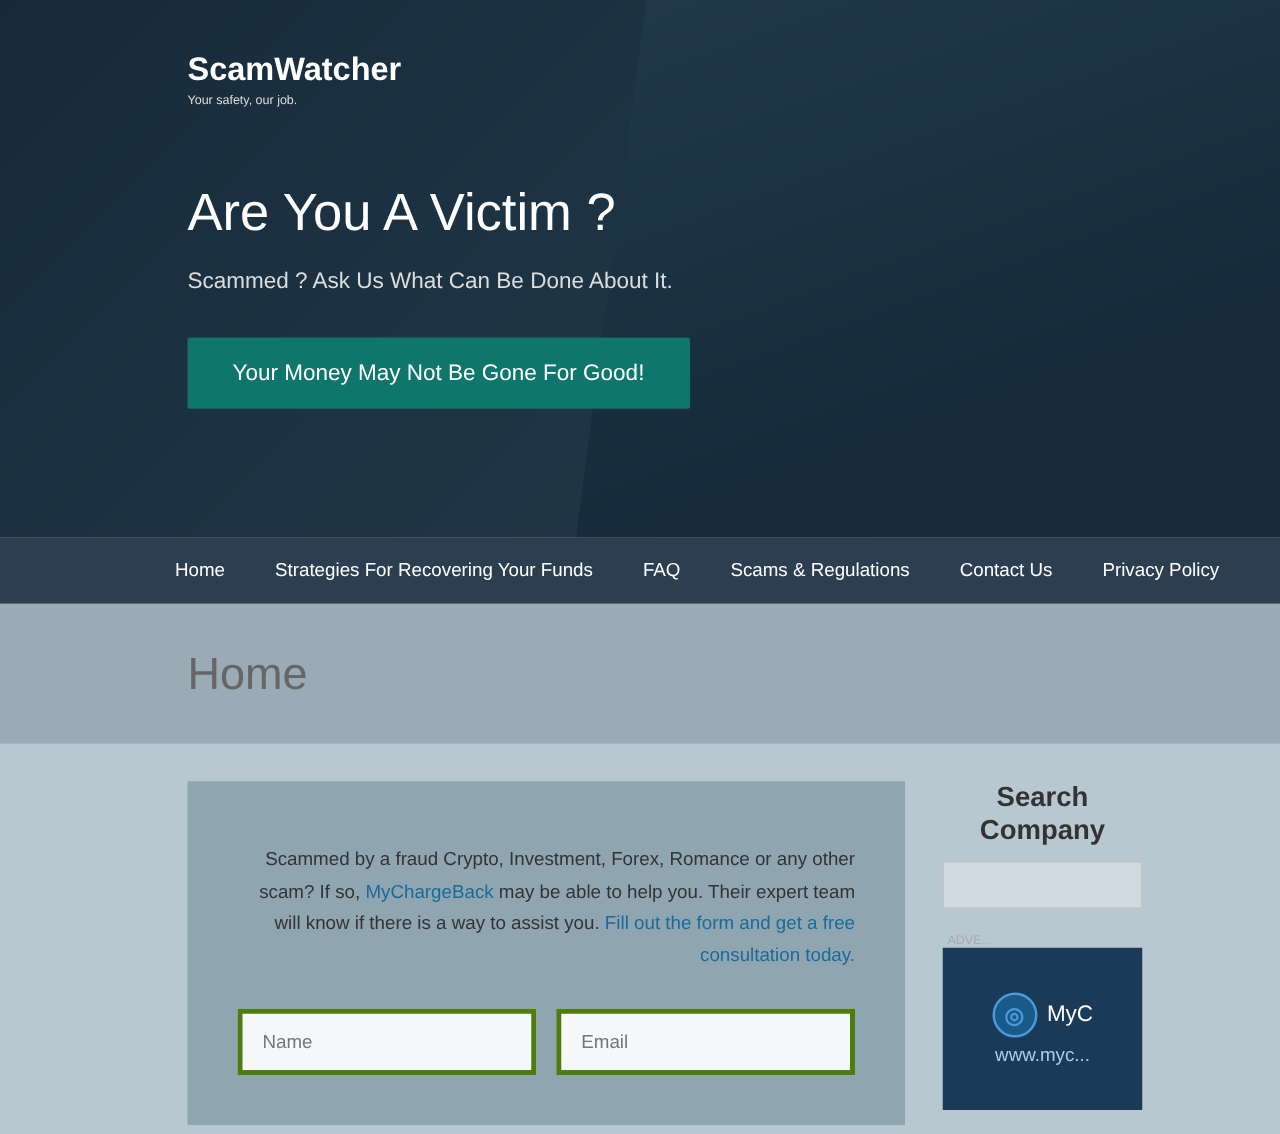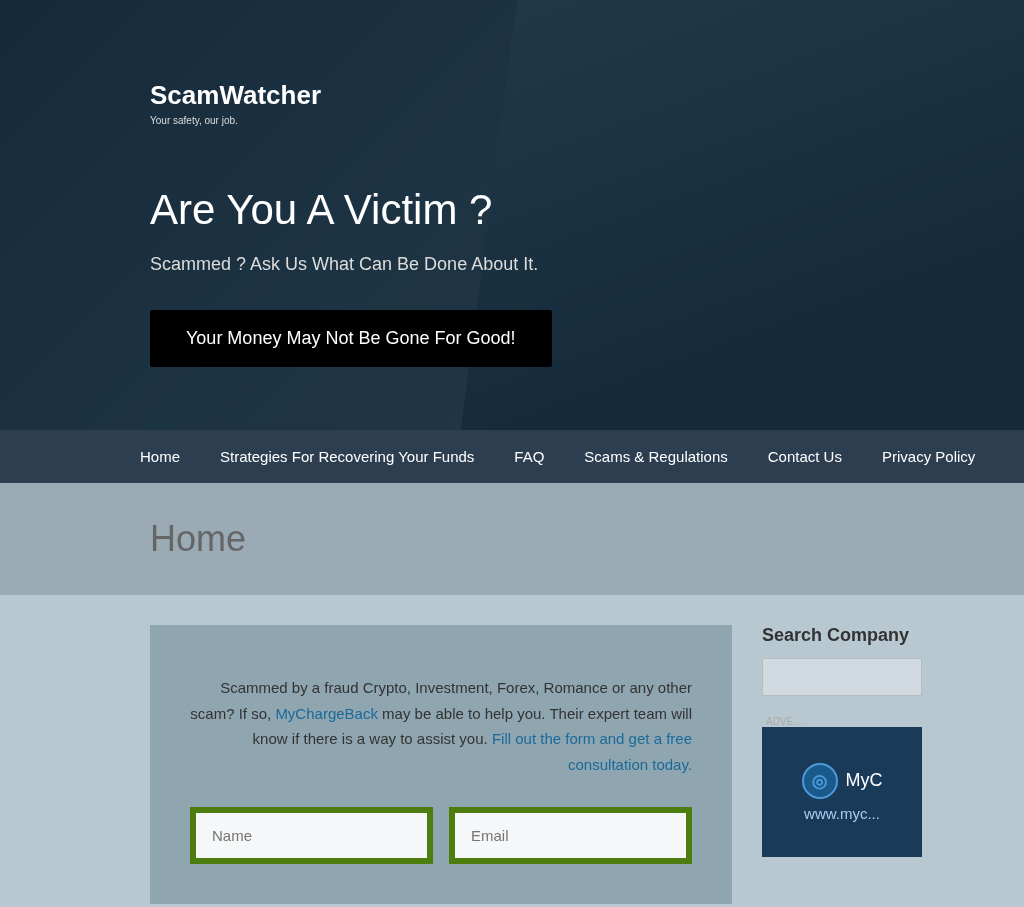--- a/index.html
+++ b/index.html
@@ -36,41 +36,40 @@
     .hero-content {
       position: relative;
       z-index: 10;
       padding: 40px 0 0 150px;
     }
     .hero-logo {
       color: #fff;
       font-size: 26px;
       font-weight: bold;
       margin-bottom: 4px;
-      margin-top: 40px;
     }
     .hero-tagline {
       color: #ddd;
       font-size: 10px;
       margin-bottom: 60px;
     }
     .hero-headline {
       color: #fff;
       font-size: 42px;
       font-weight: normal;
       margin-bottom: 20px;
     }
     .hero-subtext {
       color: #ddd;
       font-size: 18px;
       margin-bottom: 35px;
     }
     .hero-cta {
       display: inline-block;
-      background: #000000;
+      background: #0f766e;
       color: #fff;
       font-size: 18px;
       padding: 18px 36px;
       border: none;
       cursor: pointer;
       border-radius: 2px;
       text-decoration: none;
     }
 
     
@@ -134,36 +133,37 @@
       text-decoration: none;
     }
     .form-row {
       display: flex;
       gap: 16px;
     }
     .form-input {
       flex: 1;
       padding: 14px 16px;
       font-size: 15px;
-      border: 6px solid #4d7c0f;
+      border: 4px solid #4d7c0f;
       background: #f5f7f8;
       color: #737373;
       outline: none;
     }
 
     
     .sidebar {
       width: 160px;
       flex-shrink: 0;
     }
     .sidebar-search-title {
-      font-size: 18px;
+      font-size: 22px;
       font-weight: bold;
       color: #333;
       margin-bottom: 12px;
+      text-align: center;
     }
     .sidebar-search-box {
       width: 100%;
       height: 38px;
       background: #d0dae0;
       border: 1px solid #bbb;
       margin-bottom: 20px;
     }
     .sidebar-ad-box {
       width: 100%;

